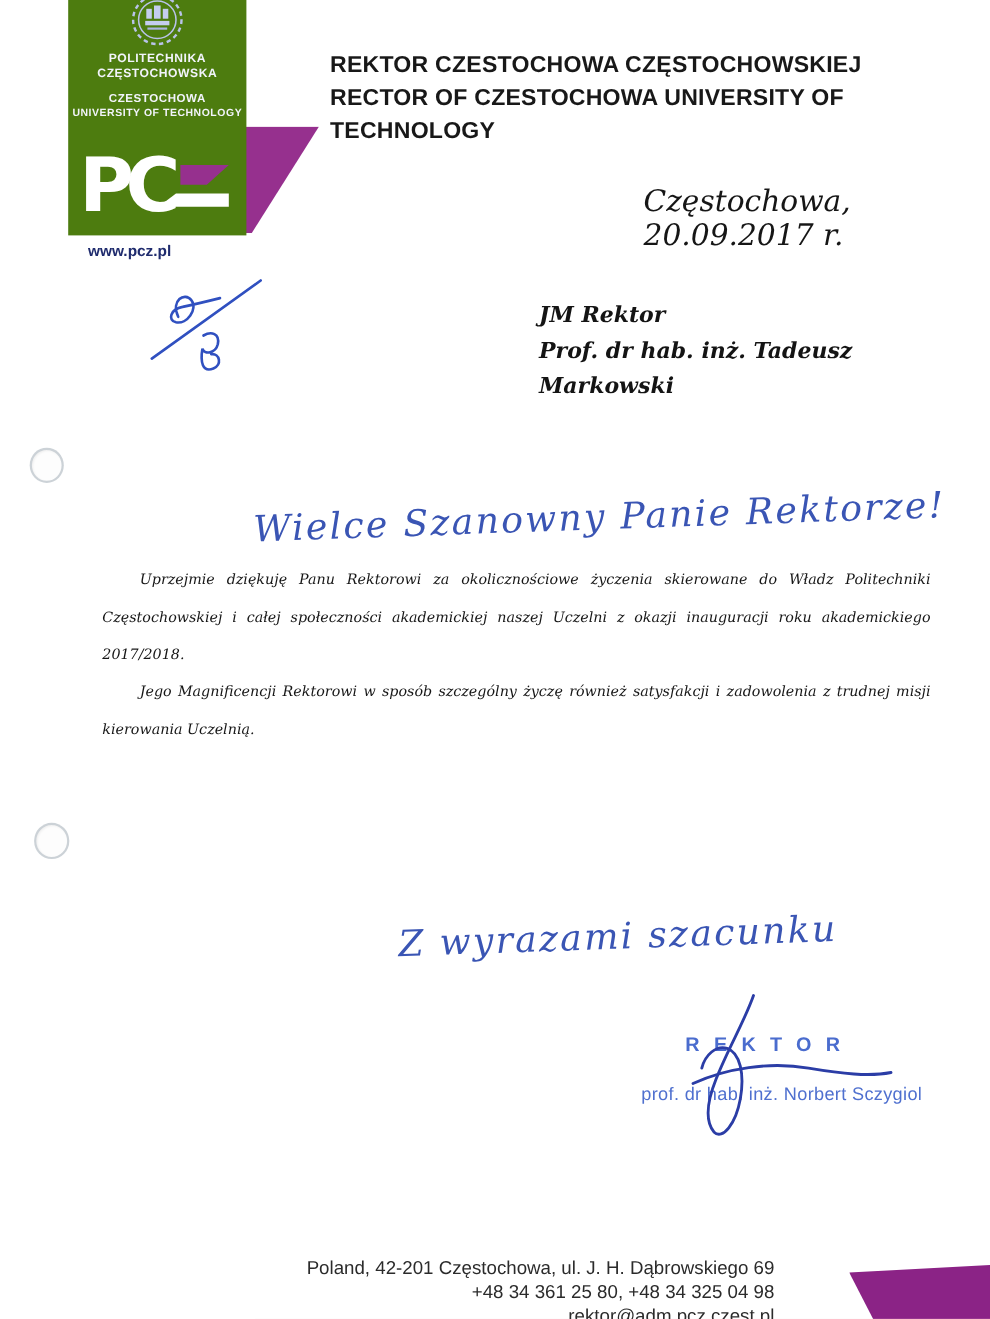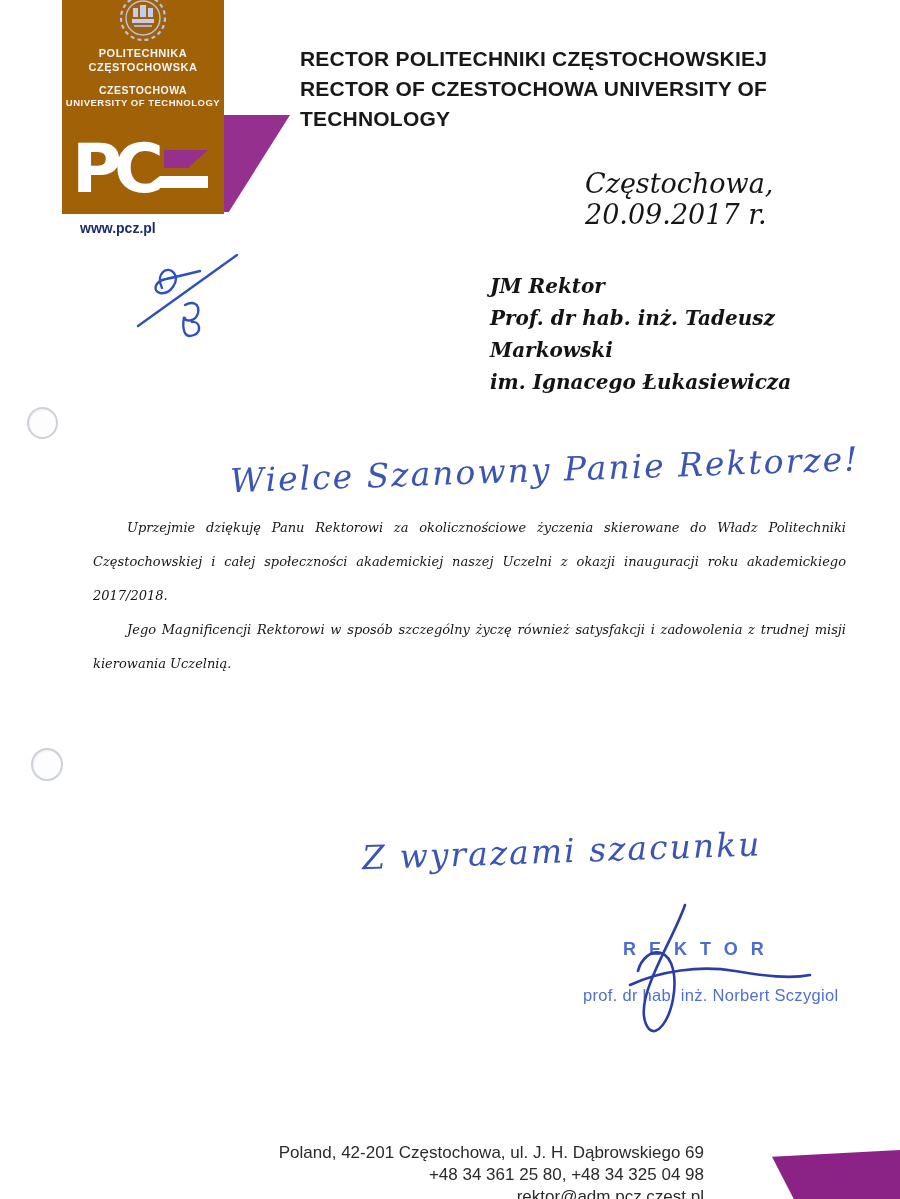--- a/index.html
+++ b/index.html
@@ -9,21 +9,21 @@
     font-family:"Liberation Sans",sans-serif;color:#1a1a1a;
   }
   
   .logo-magenta{
     position:absolute;left:200px;top:115px;width:90px;height:97px;
     background:#96308e;
     clip-path:polygon(0 0,100% 0,32% 100%,0 100%);
   }
   .logo-box{
     position:absolute;left:62px;top:0;width:162px;height:214px;
-    background:#a16207;overflow:hidden;text-align:center;
+    background:#4d7c0f;overflow:hidden;text-align:center;
   }
   .logo-emblem{position:absolute;left:46px;top:-6px;}
   .logo-line{position:absolute;width:100%;color:#f2f4fb;font-weight:bold;letter-spacing:.5px;}
   .l1{top:47px;font-size:11px;}
   .l2{top:61px;font-size:11px;}
   .l3{top:84px;font-size:10.5px;}
   .l4{top:97px;font-size:9.5px;}
   .logo-pcz{position:absolute;left:14px;top:128px;}
   .logo-www{
     position:absolute;left:80px;top:220px;color:#202c6e;
@@ -108,38 +108,37 @@
     <svg class="logo-pcz" width="135" height="72" viewBox="0 0 135 72">
       <text x="-4" y="64" font-family="DejaVu Sans, sans-serif" font-weight="bold" font-size="68" fill="#ffffff">P</text>
       <text x="38" y="64" font-family="DejaVu Sans, sans-serif" font-weight="bold" font-size="68" fill="#ffffff">C</text>
       <polygon points="88,22 132,22 112,40 88,40" fill="#96308e"></polygon>
       <polygon points="84,48 132,48 132,60 68,60" fill="#ffffff"></polygon>
     </svg>
   </div>
   <div class="logo-www">www.pcz.pl</div>
 
   <div class="header">
-    <div>RECTOR POLITECHNIKI CZĘSTOCHOWSKIEJ</div>
+    <div>REKTOR CZESTOCHOWA CZĘSTOCHOWSKIEJ</div>
     <div>RECTOR OF CZESTOCHOWA UNIVERSITY OF TECHNOLOGY</div>
   </div>
 
   <div class="dateline cal">Częstochowa, 20.09.2017 r.</div>
 
   <svg class="initials-svg" width="160" height="110" viewBox="0 0 160 110">
     <g fill="none" stroke="#3050c0" stroke-width="2.4" stroke-linecap="round">
       <path d="M137 12 L38 83"></path>
       <path d="M62 45 C 55 30, 68 22, 74 30 C 80 38, 70 52, 60 50 C 52 48, 55 38, 66 36 C 80 33, 92 30, 100 28"></path>
       <path d="M85 62 C 92 58, 100 60, 98 70 C 96 78, 86 80, 84 74 C 82 86, 84 96, 94 92 C 102 89, 100 78, 92 79"></path>
     </g>
   </svg>
 
   <div class="addressee cal">
     <div>JM Rektor</div>
     <div>Prof. dr hab. inż. Tadeusz Markowski</div>
-    <div>im. Ignacego Łukasiewicza</div>
   </div>
 
   <div class="hole hole1"></div>
   <div class="hole hole2"></div>
 
   <div class="salutation cal hand">Wielce Szanowny Panie Rektorze!</div>
 
   <div class="body-text cal">
     <p>Uprzejmie dziękuję Panu Rektorowi za okolicznościowe życzenia skierowane do Władz Politechniki Częstochowskiej i całej społeczności akademickiej naszej Uczelni z okazji inauguracji roku akademickiego 2017/2018.</p>
     <p>Jego Magnificencji Rektorowi w sposób szczególny życzę również satysfakcji i zadowolenia z trudnej misji kierowania Uczelnią.</p>

